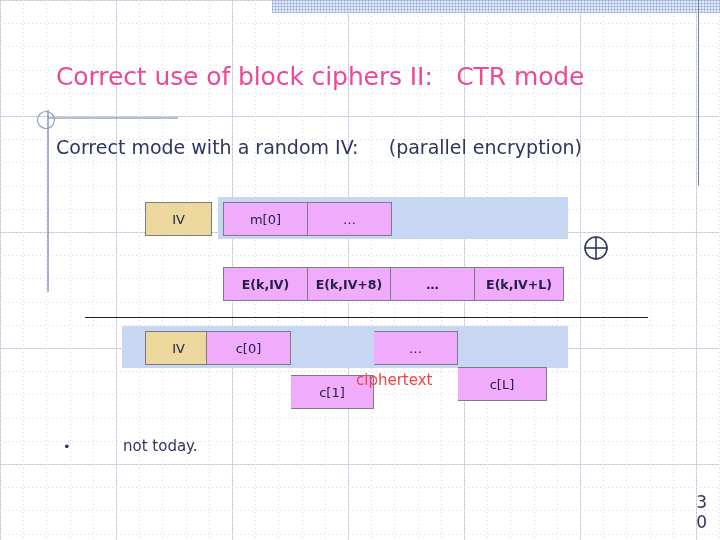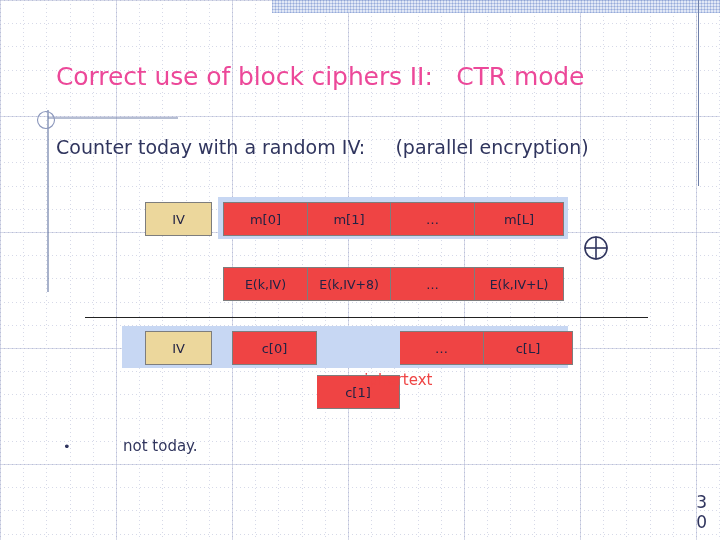--- a/index.html
+++ b/index.html
@@ -88,31 +88,31 @@
 
   .hl {                        
     position: absolute;
     background: #c7d7f3;
   }
 
   .cellrow { position: absolute; display: flex; }
 
   .cell {
     box-sizing: border-box;
-    background: #ef4444;
+    background: #f0abfc;
     border: 1px solid #7d7d7d;
     display: flex;
     align-items: center;
     justify-content: center;
     font-size: 13px;
     color: #222244;
     height: 34px;
   }
   .cell + .cell { border-left: none; }
-  .cell.bold { font-weight: normal; font-size: 12.5px; }
+  .cell.bold { font-weight: bold; font-size: 12.5px; }
 
   
   .ivbox {
     position: absolute;
     box-sizing: border-box;
     background: #ecd79c;
     border: 1px solid #7d7d7d;
     height: 34px;
     display: flex;
     align-items: center;
@@ -178,33 +178,31 @@
 <div id="right-rule"></div>
 
 <svg id="left-deco" viewBox="0 0 160 200" width="160" height="200">
   <line x1="18" y1="18" x2="148" y2="18" stroke="#6e7fa8" stroke-width="1.2"></line>
   <line x1="18" y1="10" x2="18" y2="192" stroke="#6e7fa8" stroke-width="1.2"></line>
   <circle cx="16" cy="20" r="8.5" fill="none" stroke="#8a96bb" stroke-width="1.1"></circle>
 </svg>
 
 <div id="title">Correct use of block ciphers II:   CTR mode</div>
 
-<div id="subtitle">Counter today with a random IV:     (parallel encryption)</div>
+<div id="subtitle">Correct mode with a random IV:     (parallel encryption)</div>
 
 <div id="diagram">
 
   <div class="hl" style="left:218px; top:197px; width:350px; height:42px;"></div>
 
   <div class="ivbox" style="left:145px; top:202px; width:67px;">IV</div>
 
   <div class="cellrow" style="left:223px; top:202px;">
     <div class="cell" style="width:85px;">m[0]</div>
-    <div class="cell" style="width:83px;">m[1]</div>
     <div class="cell" style="width:84px;">…</div>
-    <div class="cell" style="width:89px;">m[L]</div>
   </div>
 
   <svg id="xor" viewBox="0 0 26 26" width="26" height="26">
     <circle cx="13" cy="13" r="11" fill="none" stroke="#30355e" stroke-width="1.6"></circle>
     <line x1="13" y1="1.6" x2="13" y2="24.4" stroke="#30355e" stroke-width="1.6"></line>
     <line x1="1.6" y1="13" x2="24.4" y2="13" stroke="#30355e" stroke-width="1.6"></line>
   </svg>
 
   <div class="cellrow" style="left:223px; top:267px;">
     <div class="cell bold" style="width:85px;">E(k,IV)</div>
@@ -212,25 +210,25 @@
     <div class="cell bold" style="width:84px;">…</div>
     <div class="cell bold" style="width:89px;text-align:right;">E(k,IV+L)</div>
   </div>
 
   <div id="sep-line"></div>
 
   <div class="hl" style="left:122px; top:326px; width:446px; height:42px;"></div>
 
   <div class="ivbox" style="left:145px; top:331px; width:67px;">IV</div>
 
-  <div class="cellrow" style="left:232px; top:331px;">
+  <div class="cellrow" style="left:206px; top:331px;">
     <div class="cell" style="width:85px;">c[0]</div>
     <div class="cell" style="width:83px;margin-top:44px;">c[1]</div>
     <div class="cell" style="width:84px;">…</div>
-    <div class="cell" style="width:89px;">c[L]</div>
+    <div class="cell" style="width:89px;margin-top:36px;">c[L]</div>
   </div>
 
   <div id="ciphertext-label">ciphertext</div>
 </div>
 
 <div id="bullet-line">
   <span id="bullet-dot">•</span>
   <span id="bullet-gap"></span>
   <span>not today.</span>
 </div>

